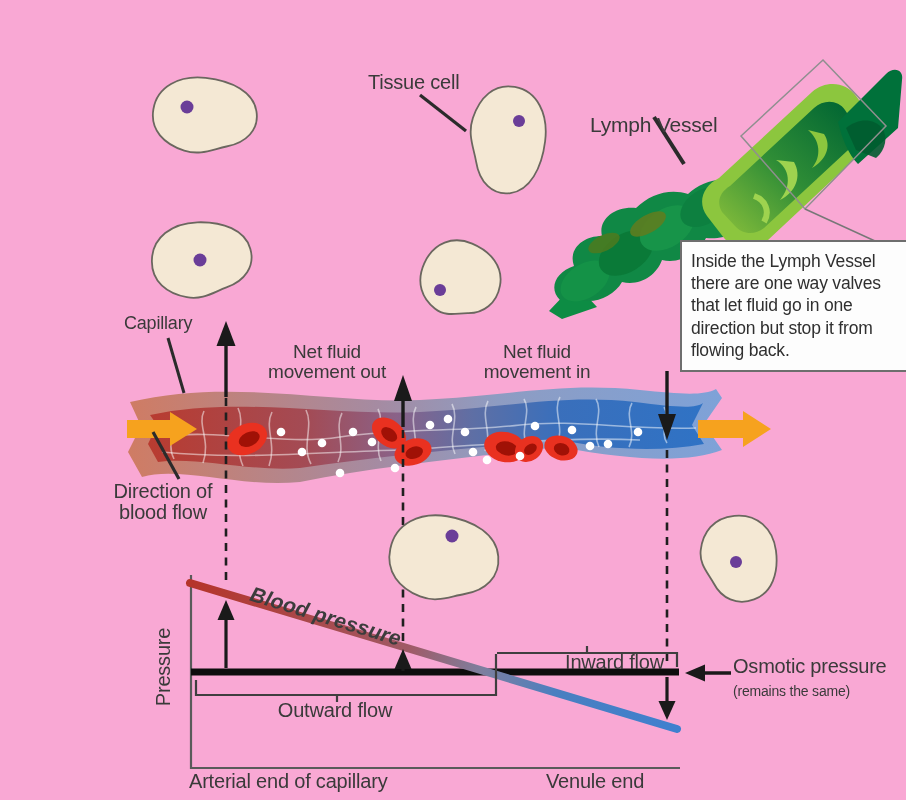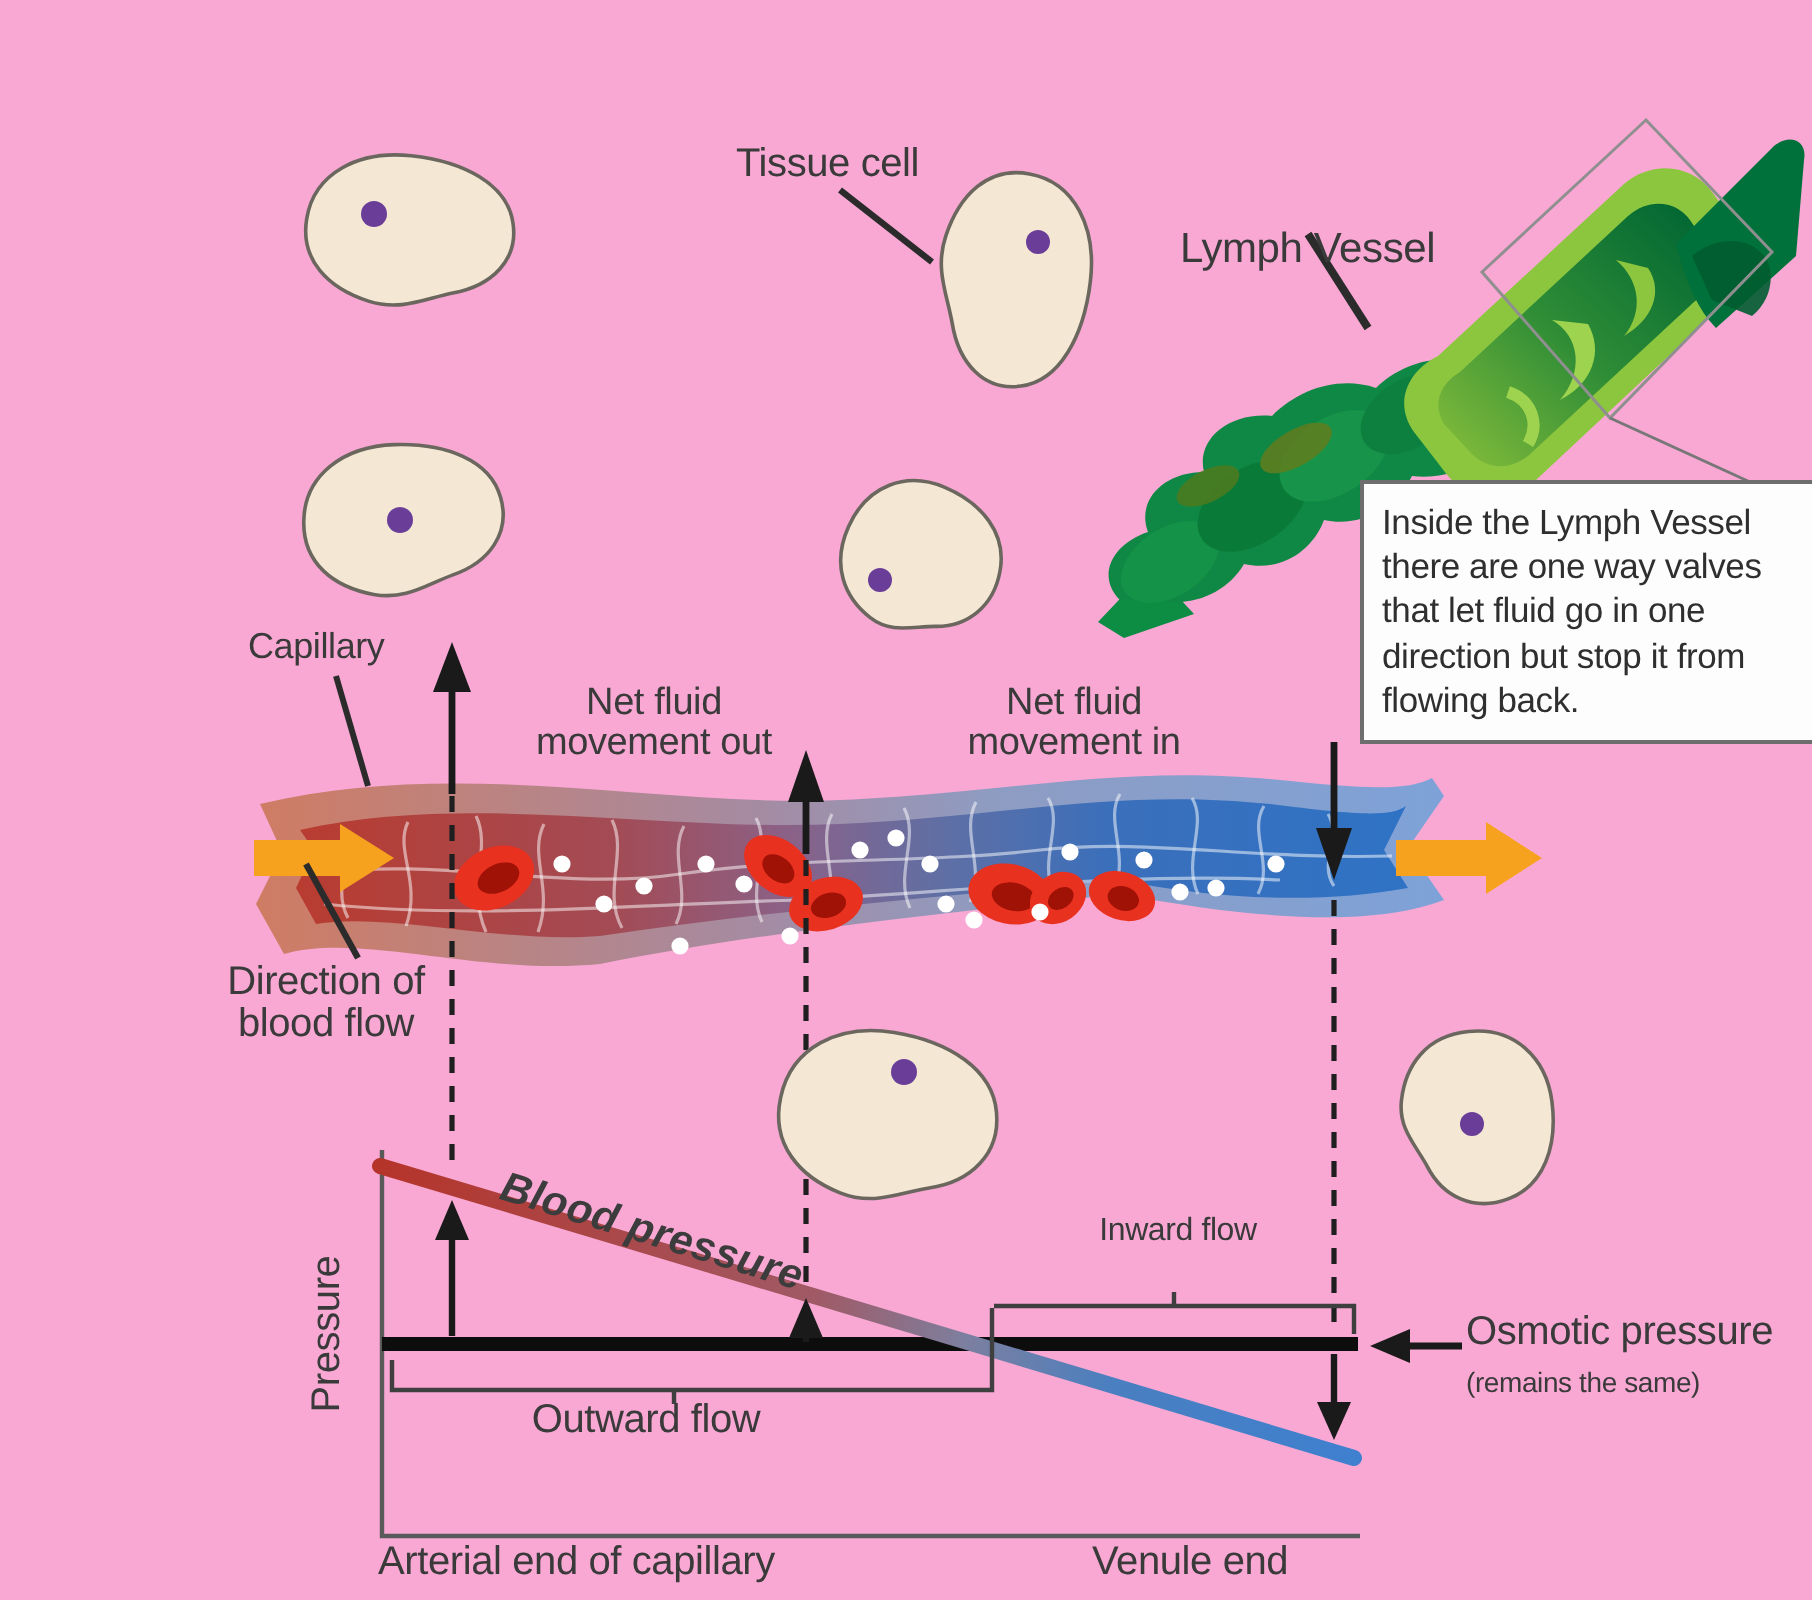--- a/index.html
+++ b/index.html
@@ -9,22 +9,22 @@
   .lbl{position:absolute;color:#3a3a3a;white-space:pre-line;line-height:1.06;letter-spacing:-0.2px;}
   .tissue  {left:368px;top:72px;font-size:20px;}
   .lymphv  {left:590px;top:100px;font-size:21px;margin-top:14px;}
   .cap     {left:124px;top:314px;font-size:18px;}
   .netout  {left:247px;top:342px;width:160px;text-align:center;font-size:19px;}
   .netin   {left:457px;top:342px;width:160px;text-align:center;font-size:19px;}
   .dirflow {left:83px;top:481px;width:160px;text-align:center;font-size:20px;}
   .pressure{left:164px;top:667px;transform:translate(-50%,-50%) rotate(-90deg);font-size:20px;}
   .bloodp  {left:254px;top:583px;transform:rotate(17deg);transform-origin:0 0;
             font-style:italic;font-weight:600;font-size:21px;color:#3c3c3c;letter-spacing:0.2px;}
-  .outward {left:248px;top:700px;width:150px;text-align:center;font-size:20px;}
-  .inward  {left:514px;top:608px;width:150px;text-align:center;font-size:16px;}
+  .outward {left:260px;top:700px;width:150px;text-align:center;font-size:20px;}
+  .inward  {left:514px;top:652px;width:150px;text-align:right;font-size:20px;}
   .osmotic {left:733px;top:656px;font-size:20px;}
   .osmnote {left:733px;top:684px;width:152px;text-align:left;font-size:14px;}
   .arterial{left:189px;top:771px;font-size:20px;}
   .venule  {left:546px;top:771px;font-size:20px;}
   .infobox{position:absolute;left:680px;top:240px;width:204px;padding:8px 12px 9px 9px;
            border:2px solid #6e6e6e;background:#fdfdfd;font-size:17.5px;line-height:1.27;
            color:#2f2f2f;white-space:pre-line;letter-spacing:-0.2px;}
 </style>
 </head>
 <body>

